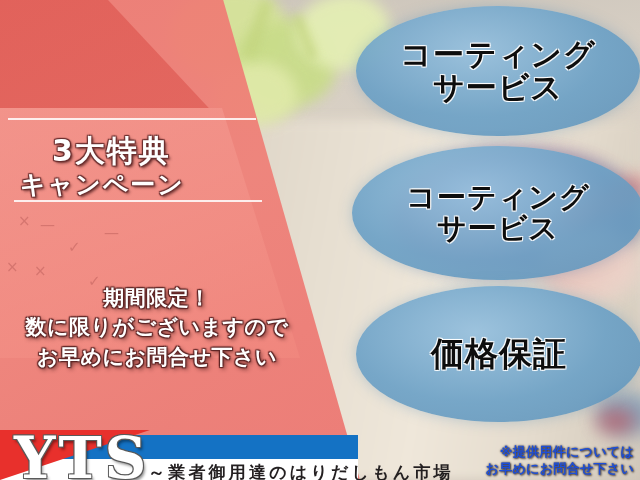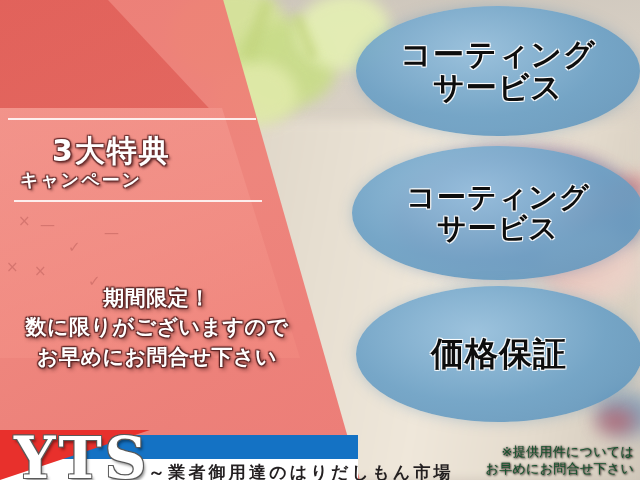--- a/index.html
+++ b/index.html
@@ -135,21 +135,21 @@
   .headline {
     position: absolute;
     color: #ffffff;
     font-weight: bold;
     letter-spacing: 2px;
     text-shadow:
       0 0 2px #6b2f2f, 1px 1px 1px #6b2f2f, -1px 1px 1px #6b2f2f,
       1px -1px 1px #6b2f2f, -1px -1px 1px #6b2f2f, 2px 2px 3px rgba(70,25,25,.8);
   }
   .headline-1 { left: 52px; top: 131px; font-size: 30px; }
-  .headline-2 { left: 20px; top: 168px; font-size: 18px; }
+  .headline-2 { left: 20px; top: 168px; font-size: 25px; }
 
   
   .notice {
     position: absolute;
     width: 330px;
     text-align: center;
     color: #ffffff;
     font-weight: bold;
     font-size: 21px;
     letter-spacing: .5px;
@@ -190,22 +190,22 @@
   }
   .ellipse-1 .ellipse-line { font-size: 31px; }
   .ellipse-2 .ellipse-line { font-size: 29px; }
   .ellipse-3 .ellipse-line { font-size: 33px; }
 
   
   .disclaimer {
     position: absolute;
     right: 6px;
     text-align: right;
-    color: #14532d;
-    font-weight: normal;
+    color: #1d4ed8;
+    font-weight: bold;
     font-size: 13px;
     letter-spacing: .3px;
     text-shadow: 0 0 2px rgba(60,50,45,.95), 1px 1px 2px rgba(50,40,35,.9);
   }
   .disclaimer-1 { top: 443px; }
   .disclaimer-2 { top: 460px; }
 
   
   .logo-blue {
     position: absolute;

